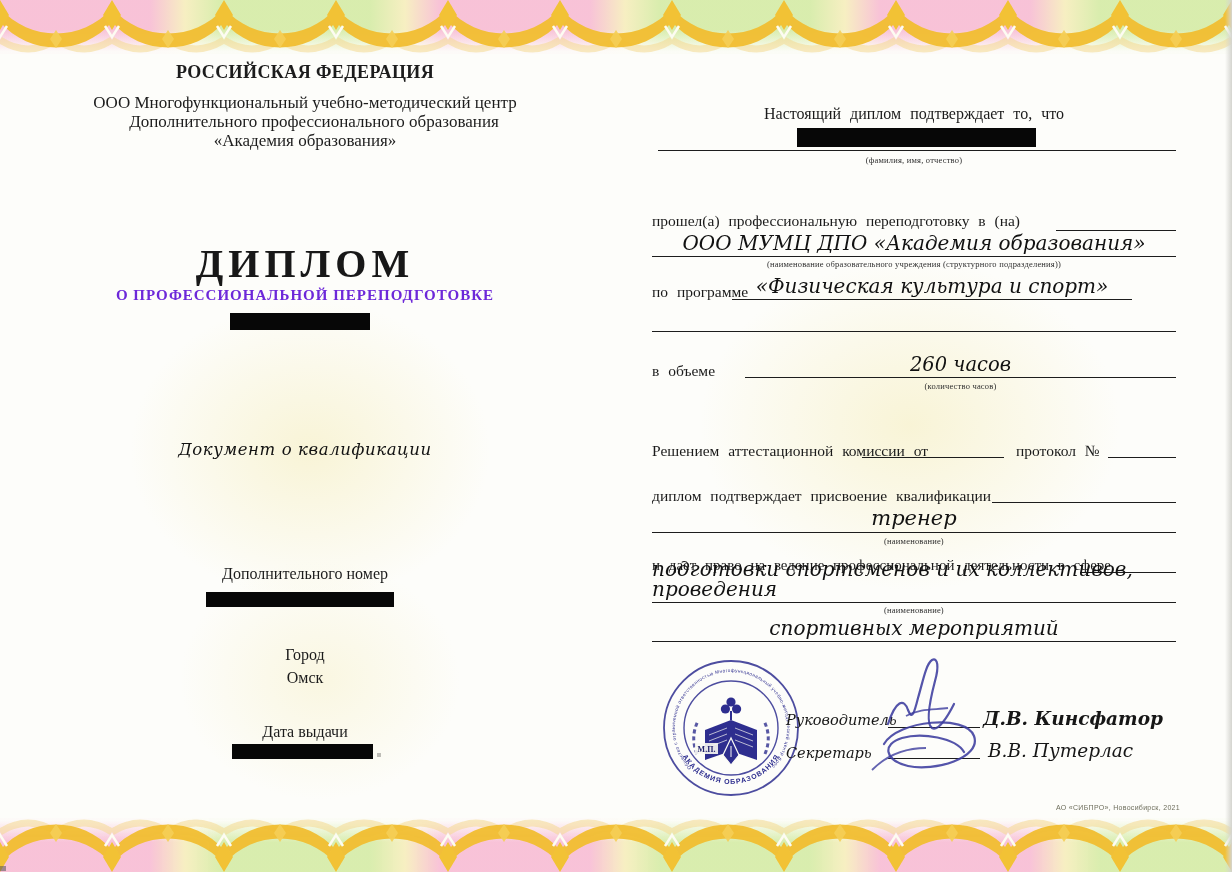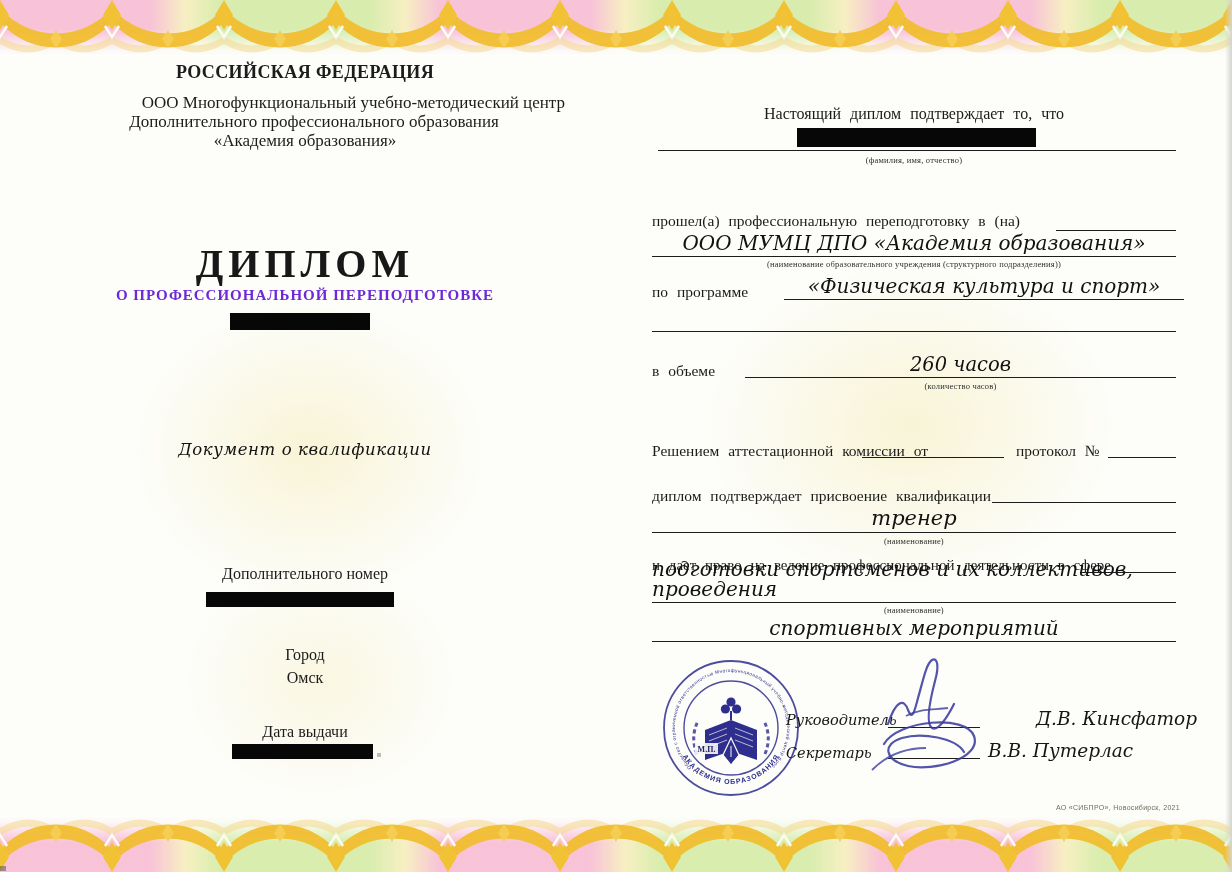--- a/index.html
+++ b/index.html
@@ -77,21 +77,21 @@
           <path d="M-7 26 L0 37 L7 26" stroke="#fdfcf2" stroke-width="2.5" fill="none"></path>
           <path d="M105 26 L112 37 L119 26" stroke="#fdfcf2" stroke-width="2.5" fill="none"></path>
           <path d="M56 30 L62 39 L56 48 L50 39 Z" fill="#f6cf55" opacity="0.9"></path>
         </pattern>
       </defs>
       <rect width="1232" height="54" fill="url(#swagB)"></rect>
     </svg>
   </div>
 
   <div class="abs ser ctr" style="left:45px;top:62px;width:520px;font-size:18px;font-weight:700;letter-spacing:.4px;">РОССИЙСКАЯ ФЕДЕРАЦИЯ</div>
-  <div class="abs ser ctr" style="left:45px;top:93px;width:520px;font-size:17px;text-align:right;">ООО Многофункциональный учебно-методический центр</div>
+  <div class="abs ser ctr" style="left:45px;top:93px;width:520px;font-size:17px;">ООО Многофункциональный учебно-методический центр</div>
   <div class="abs ser ctr" style="left:54px;top:112px;width:520px;font-size:17px;">Дополнительного профессионального образования</div>
   <div class="abs ser ctr" style="left:45px;top:131px;width:520px;font-size:17px;">«Академия образования»</div>
 
   <div class="abs ctr title" style="left:103px;top:240px;width:404px;">ДИПЛОМ</div>
   <div class="abs ctr subtitle" style="left:103px;top:287px;width:404px;">О ПРОФЕССИОНАЛЬНОЙ ПЕРЕПОДГОТОВКЕ</div>
 
   <div class="abs bar" style="left:230px;top:313px;width:140px;height:17px;"></div>
 
   <div class="abs script ctr" style="left:103px;top:440px;width:404px;font-size:16.5px;letter-spacing:.6px;">Документ о квалификации</div>
 
@@ -112,21 +112,21 @@
 
   <div class="abs ser rt" style="left:652px;top:212px;width:430px;">прошел(а) профессиональную переподготовку в (на)</div>
   <div class="abs line" style="left:1056px;top:230px;width:120px;height:0;"></div>
 
   <div class="abs valbox line" style="left:652px;top:230px;width:524px;height:26px;">
     <span class="script" style="font-size:20px;">ООО МУМЦ ДПО «Академия образования»</span>
   </div>
   <div class="abs cap ctr" style="left:652px;top:259px;width:524px;">(наименование образовательного учреждения (структурного подразделения))</div>
 
   <div class="abs ser rt" style="left:652px;top:283px;width:130px;">по программе</div>
-  <div class="abs valbox line" style="left:784px;top:272px;width:400px;height:27px;text-align:right;">
+  <div class="abs valbox line" style="left:732px;top:272px;width:400px;height:27px;text-align:right;">
     <span class="script" style="font-size:20px;">«Физическая культура и спорт»</span>
   </div>
 
   <div class="abs line" style="left:652px;top:331px;width:524px;height:0;"></div>
 
   <div class="abs ser rt" style="left:652px;top:362px;width:100px;">в объеме</div>
   <div class="abs valbox line" style="left:745px;top:352px;width:431px;height:25px;">
     <span class="script" style="font-size:19.5px;">260 часов</span>
   </div>
   <div class="abs cap ctr" style="left:745px;top:381px;width:431px;">(количество часов)</div>
@@ -187,21 +187,21 @@
     </g>
 
     <g>
       <rect x="34" y="85" width="23" height="11" fill="#f8f8f2" opacity=".9"></rect>
       <text x="45.5" y="94" font-size="8" font-weight="bold" fill="#23236f" text-anchor="middle" font-family="Liberation Serif, serif">М.П.</text>
     </g>
   </svg>
 
   <div class="abs siglabel" style="left:786px;top:712px;">Руководитель</div>
   <div class="abs line" style="left:888px;top:727px;width:92px;height:0;"></div>
-  <div class="abs signame" style="left:1036px;top:708px;">Д.В. Кинсфатор</div>
+  <div class="abs signame" style="left:983px;top:708px;font-weight:bold;">Д.В. Кинсфатор</div>
 
   <div class="abs siglabel" style="left:786px;top:745px;">Секретарь</div>
   <div class="abs line" style="left:888px;top:758px;width:92px;height:0;"></div>
   <div class="abs signame" style="left:988px;top:740px;">В.В. Путерлас</div>
 
   <svg class="abs" style="left:876px;top:656px;" width="118" height="92" viewBox="0 0 118 92">
     <path d="M12 68 C20 44 28 42 32 54 C36 64 38 58 42 42 C47 25 50 8 56 4 C62 1 63 11 59 25 C53 48 50 68 56 72 C62 76 72 60 78 48" stroke="#3c3c9e" stroke-width="2.2" fill="none" stroke-linecap="round" opacity=".88"></path>
     <path d="M30 60 C45 52 58 54 72 52" stroke="#3c3c9e" stroke-width="1.8" fill="none" opacity=".8"></path>
   </svg>
   <svg class="abs" style="left:868px;top:712px;" width="132" height="70" viewBox="0 0 132 70">

